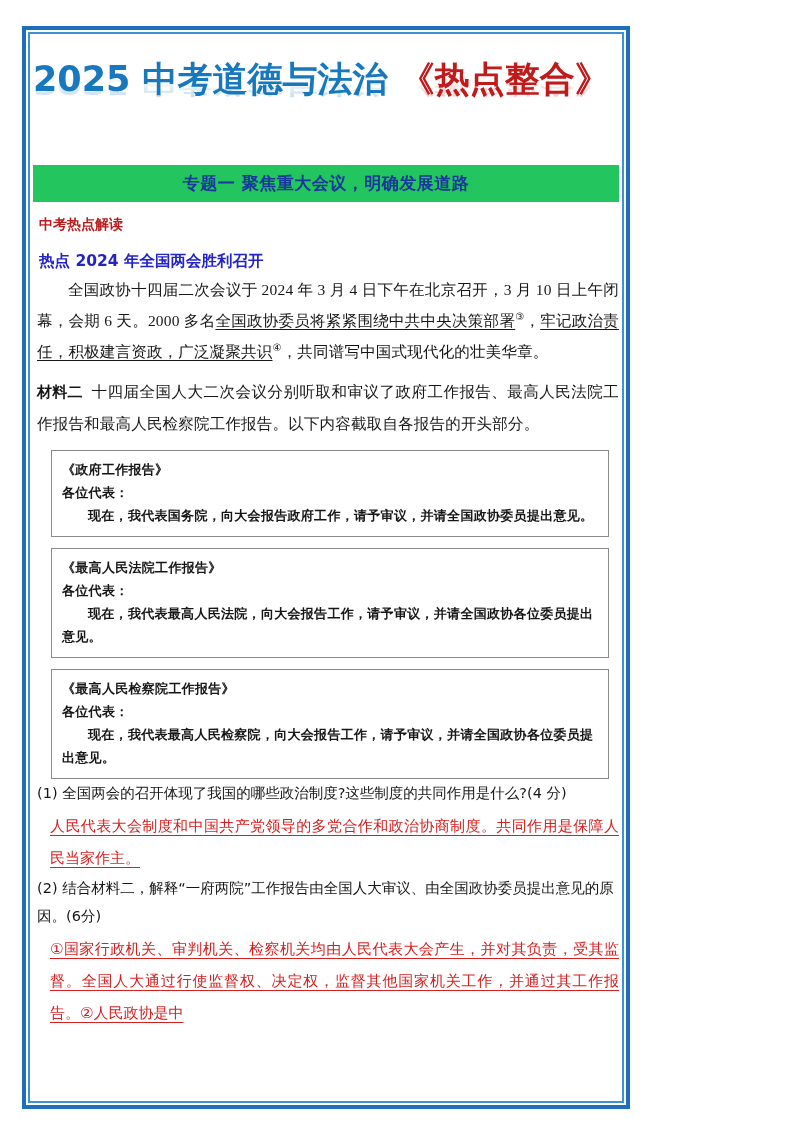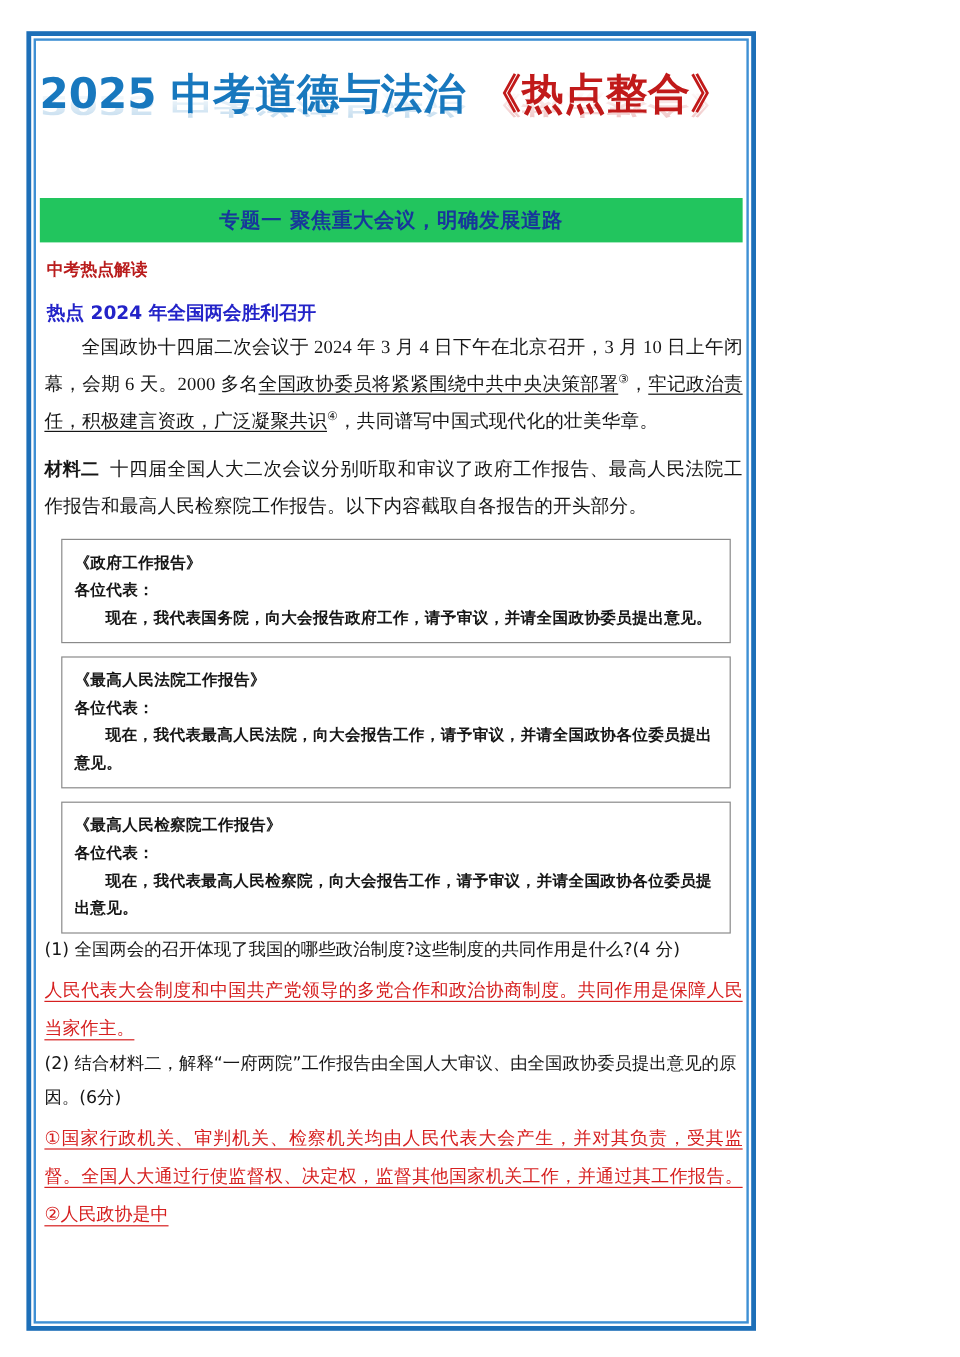--- a/index.html
+++ b/index.html
@@ -176,21 +176,21 @@
     font-size: 14.5px;
     line-height: 28px;
     color: #161616;
     margin: 0 0 0 4px;
   }
   .answer {
     font-family: "DejaVu Sans", "Liberation Sans", sans-serif;
     font-size: 15px;
     line-height: 32px;
     color: #d62020;
-    margin: 3px 0 0 4px;
+    margin: 3px 0 0 17px;
     text-align: justify;
   }
   .answer .seg {
     text-decoration: underline;
     text-underline-offset: 4px;
     text-decoration-color: #d62020;
   }
 </style>
 </head>
 <body>

